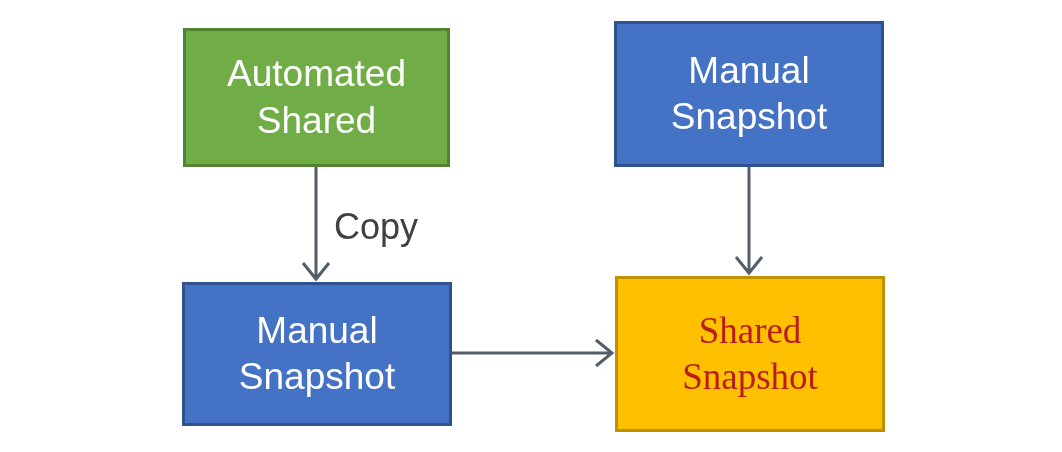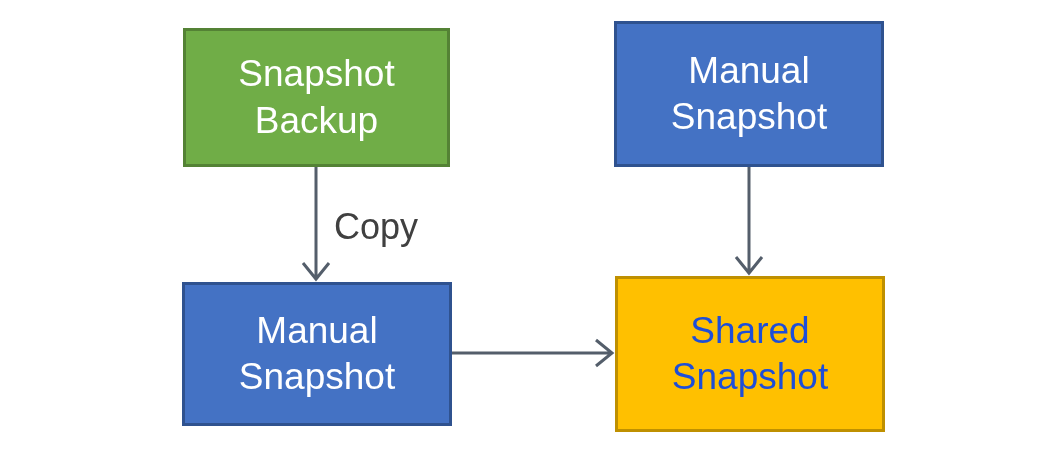--- a/index.html
+++ b/index.html
@@ -48,33 +48,33 @@
     stroke-width: 3;
     stroke-linejoin: miter;
   }
 </style>
 </head>
 <body>
 
 <div class="canvas">
 
   <div class="node" style="left: 183px; top: 28px; width: 267px; height: 139px; background-color: rgb(112, 173, 71); border-color: rgb(84, 130, 53);">
-    <span class="node-label" style="color: rgb(255, 255, 255);">Snapshot Backup</span>
+    <span class="node-label" style="color: rgb(255, 255, 255);">Automated Shared</span>
   </div>
 
   <div class="node" style="left: 614px; top: 21px; width: 270px; height: 146px; background-color: rgb(68, 114, 196); border-color: rgb(47, 82, 143);">
     <span class="node-label" style="color: rgb(255, 255, 255);">Manual Snapshot</span>
   </div>
 
   <div class="node" style="left: 182px; top: 282px; width: 270px; height: 144px; background-color: rgb(68, 114, 196); border-color: rgb(47, 82, 143);">
     <span class="node-label" style="color: rgb(255, 255, 255);">Manual Snapshot</span>
   </div>
 
   <div class="node" style="left: 615px; top: 276px; width: 270px; height: 156px; background-color: rgb(255, 192, 0); border-color: rgb(191, 144, 0);">
-    <span class="node-label" style="color: #1d4ed8;">Shared Snapshot</span>
+    <span class="node-label" style="color: #b91c1c; font-family: Liberation Serif, serif;">Shared Snapshot</span>
   </div>
 
   <svg class="arrows" width="1062" height="452" viewBox="0 0 1062 452">
 
     <path d="M316 167 L316 278 M303 263 L316 279 L329 263" style="stroke: rgb(84, 94, 107);"></path>
 
     <path d="M749 167 L749 272 M736 257 L749 273 L762 257" style="stroke: rgb(84, 94, 107);"></path>
 
     <path d="M452 353 L611 353 M596 340 L612 353 L596 366" style="stroke: rgb(84, 94, 107);"></path>
   </svg>

